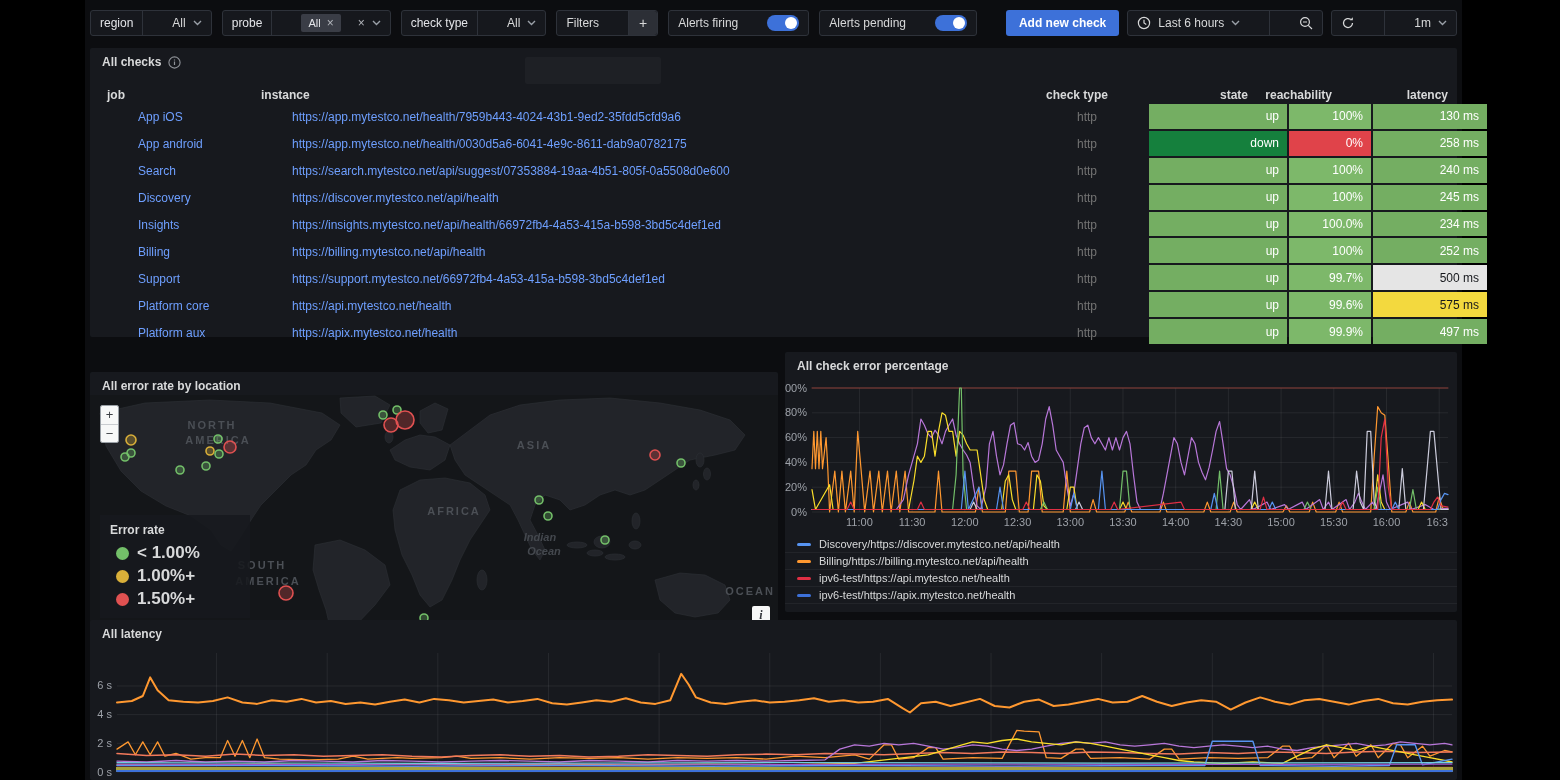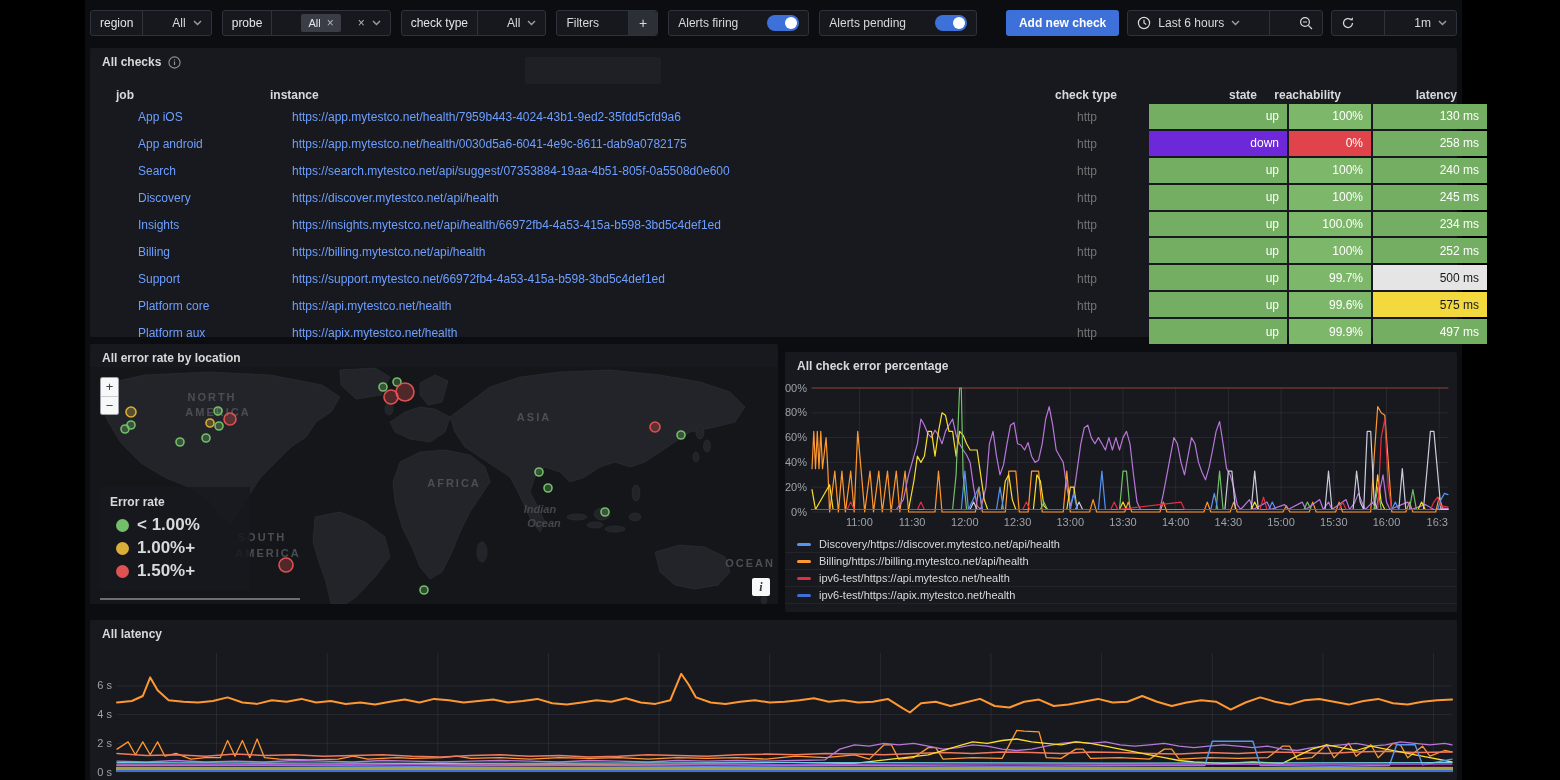--- a/index.html
+++ b/index.html
@@ -20,21 +20,21 @@
   .toolbar-right { margin-left:auto; display:flex; align-items:center; gap:8px; }
   .btn-primary { height:26px; padding:0 13px; background:#3d71d9; border:none; border-radius:3px; color:#fff; font-size:12px; font-weight:700; cursor:pointer; font-family:inherit; }
   .icon-svg { display:block; }
   .chip .divider { width:1px; height:100%; background:#2e323a; }
   .chip .seg { display:flex; align-items:center; gap:7px; padding:0 9px; height:100%; cursor:pointer; }
 
   
   .panel { position:absolute; background:#17191e; border-radius:2px; }
   .panel-title { display:flex; align-items:center; gap:7px; padding:7px 12px 5px 12px; font-size:12px; font-weight:700; color:#d8d9da; cursor:pointer; }
   .panel-checks { left:5px; top:48px; width:1367px; height:289px; }
-  .panel-map   { left:5px; top:344px; width:688px; height:260px; }
+  .panel-map   { left:5px; top:372px; width:688px; height:260px; }
   .panel-err   { left:700px; top:352px; width:672px; height:260px; }
   .panel-lat   { left:5px; top:620px; width:1367px; height:160px; }
 
   .artifact { position:absolute; left:435px; top:9px; width:136px; height:27px; background:rgba(255,255,255,0.03); border-radius:2px; }
 
   
   .thead, .trow { display:grid; grid-template-columns:154px 785px 72px 140px 84px 116px; align-items:center; }
   .thead { padding:0 0 0 12px; height:18px; margin-top:12px; font-size:12px; font-weight:700; color:#d8d9da; }
   .tbody { padding-left:12px;margin-left:36px; }
   .trow { height:26.9px; font-size:12px; }
@@ -158,42 +158,42 @@
 
   <section class="panel panel-checks">
     <div class="panel-title">
       <span>All checks</span>
       <svg class="icon-svg" width="13" height="13" viewBox="0 0 13 13">
             <circle cx="6.5" cy="6.5" r="5.6" fill="none" stroke="#8e9197" stroke-width="1.1"></circle>
             <path d="M6.5 5.6v3.4M6.5 3.4v1.1" stroke="#8e9197" stroke-width="1.2"></path>
           </svg>
     </div>
     <div class="artifact"></div>
-    <div class="thead" style="padding-left:26px">
+    <div class="thead" style="padding-left:17px">
       <span>job</span>
       <span>instance</span>
       <span>check type</span>
       <span class="th-right">state</span>
       <span class="th-right">reachability</span>
       <span class="th-right">latency</span>
     </div>
     <div class="tbody" id="checksRows">
           <div class="trow">
             <span class="cell-link">App iOS</span>
             <span class="cell-link">https://app.mytestco.net/health/7959b443-4024-43b1-9ed2-35fdd5cfd9a6</span>
             <span class="cell-plain">http</span>
             <span class="ccell" style="background: rgb(116, 174, 98);">up</span>
             <span class="ccell" style="background: rgb(125, 184, 106);">100%</span>
             <span class="ccell" style="background: rgb(116, 174, 98);">130 ms</span>
           </div>
           <div class="trow">
             <span class="cell-link">App android</span>
             <span class="cell-link">https://app.mytestco.net/health/0030d5a6-6041-4e9c-8611-dab9a0782175</span>
             <span class="cell-plain">http</span>
-            <span class="ccell" style="background: #6d28d9;">down</span>
+            <span class="ccell" style="background: #15803d;">down</span>
             <span class="ccell" style="background: rgb(224, 67, 74);">0%</span>
             <span class="ccell" style="background: rgb(116, 174, 98);">258 ms</span>
           </div>
           <div class="trow">
             <span class="cell-link">Search</span>
             <span class="cell-link">https://search.mytestco.net/api/suggest/07353884-19aa-4b51-805f-0a5508d0e600</span>
             <span class="cell-plain">http</span>
             <span class="ccell" style="background: rgb(116, 174, 98);">up</span>
             <span class="ccell" style="background: rgb(125, 184, 106);">100%</span>
             <span class="ccell" style="background: rgb(116, 174, 98);">240 ms</span>

